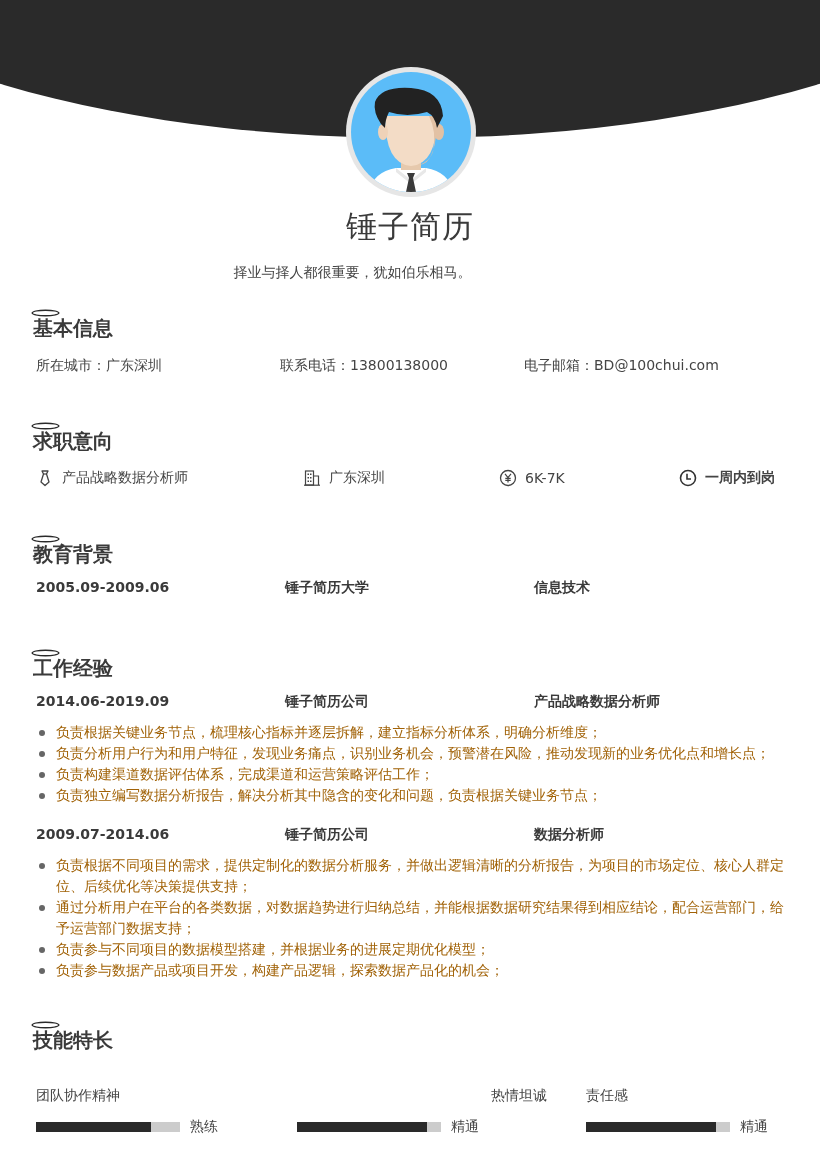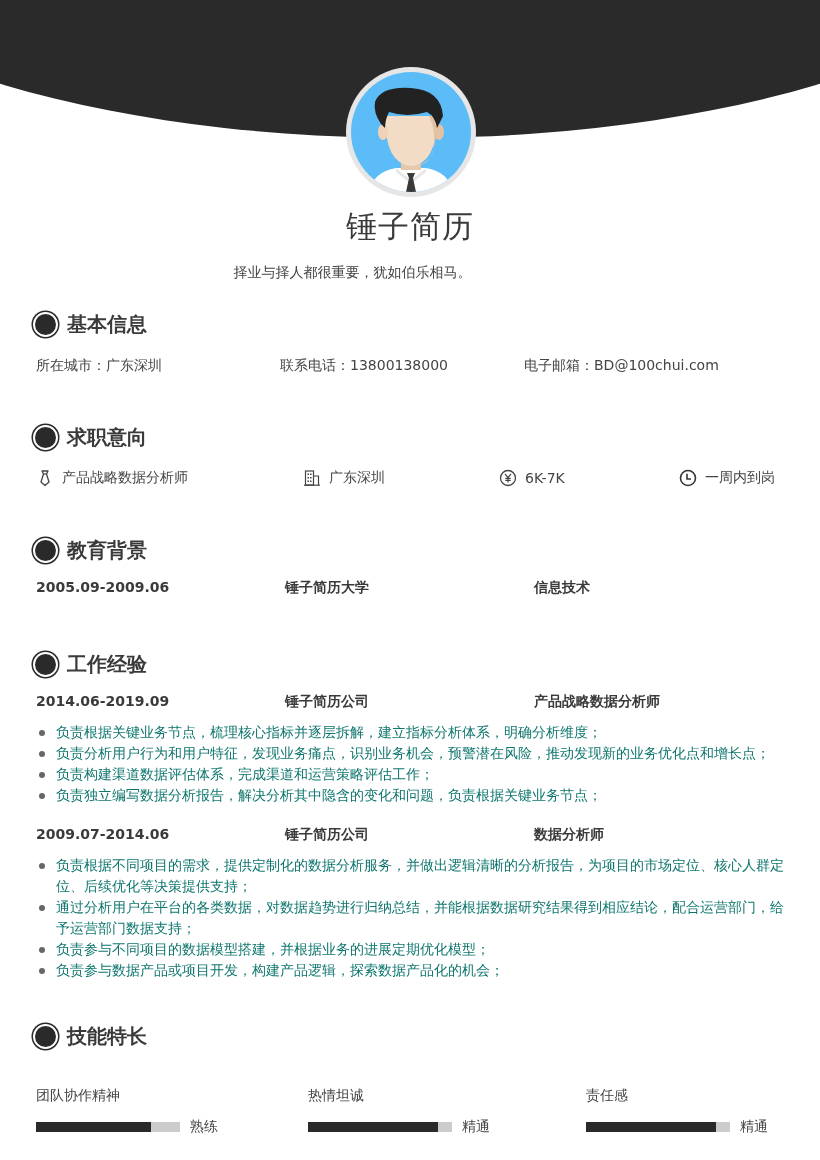--- a/index.html
+++ b/index.html
@@ -19,39 +19,39 @@
   .name {
     position: absolute; left: 0; width: 820px; top: 206px; text-align: center;
     font-size: 31px; color: #3a3a3a; letter-spacing: 1px;
   }
   .motto {
     position: absolute; left: 0; width: 705px; top: 264px; text-align: center;
     font-size: 14px; color: #444;
   }
 
   .section-title {
-    position: absolute; left: 33px; height: 26px; display: flex; align-items: center;
+    position: absolute; left: 33px; height: 26px; display: flex;  flex-direction: column;
   }
   .section-title .dot {
     width: 25px; height: 25px; border-radius: 50%; background: #2a2a2a;
     border: 2px solid #fff; box-shadow: 0 0 0 1.5px #2a2a2a; margin-right: 9px;
   }
   .section-title .label { font-size: 20px; font-weight: bold; color: #3a3a3a; }
 
   .row { position: absolute; left: 36px; width: 760px; font-size: 14px; color: #444; }
   .row span { position: absolute; top: 0; white-space: nowrap; }
 
   .intent { position: absolute; left: 36px; width: 760px; top: 469px; font-size: 14px; color: #444; }
   .intent .item { position: absolute; top: 0; display: flex; align-items: center; white-space: nowrap; }
   .intent .item svg { width: 18px; height: 18px; margin-right: 8px; }
 
   .bold-row { position: absolute; left: 36px; width: 760px; font-size: 14px; font-weight: bold; color: #3a3a3a; }
   .bold-row span { position: absolute; top: 0; white-space: nowrap; }
 
-  ul.duties { position: absolute; left: 36px; width: 760px; list-style: none; font-size: 14px; color: #0f766e; line-height: 21px; }
+  ul.duties { position: absolute; left: 36px; width: 760px; list-style: none; font-size: 14px; color: #a16207; line-height: 21px; }
   ul.duties li { position: relative; padding-left: 20px; }
   ul.duties li::before {
     content: ""; position: absolute; left: 3px; top: 8px; width: 6px; height: 6px;
     border-radius: 50%; background: #666;
   }
 
   .skill { position: absolute; top: 1087px; width: 250px; font-size: 14px; color: #444; }
   .skill .sname { display: block; height: 20px; }
   .skill .barline { display: flex; align-items: center; margin-top: 11px; }
   .skill .bar { width: 144px; height: 10px; background: #cccccc; position: relative; }
@@ -121,21 +121,21 @@
     </svg>
     <span>广东深圳</span>
   </div>
   <div class="item" style="left:463px;">
     <svg viewBox="0 0 18 18">
       <circle cx="9" cy="9" r="7.5" fill="none" stroke="#444" stroke-width="1.3"></circle>
       <path d="M6 4.8 L9 8.6 L12 4.8 M9 8.6 L9 13.5 M6.3 9.3 L11.7 9.3 M6.3 11.3 L11.7 11.3" fill="none" stroke="#444" stroke-width="1.2"></path>
     </svg>
     <span>6K-7K</span>
   </div>
-  <div class="item" style="left:643px;">
+  <div class="item" style="left:643px;font-weight:bold;">
     <svg viewBox="0 0 18 18">
       <circle cx="9" cy="9" r="7.5" fill="none" stroke="#333" stroke-width="1.6"></circle>
       <path d="M8 4.8 L8 10 L12 10" fill="none" stroke="#333" stroke-width="1.6"></path>
     </svg>
     <span>一周内到岗</span>
   </div>
 </div>
 
 <div class="section-title" style="top:537px;">
   <span class="dot"></span>
@@ -180,21 +180,21 @@
 </div>
 <div class="skill" style="left:36px;">
   <span class="sname">团队协作精神</span>
   <div class="barline">
     <div class="bar">
         <div class="fill" style="width: 80%;"></div>
       </div>
     <span class="level">熟练</span>
   </div>
 </div>
-<div class="skill" style="left:308px;">
+<div class="skill" style="left:297px;text-align:right;">
   <span class="sname">热情坦诚</span>
   <div class="barline">
     <div class="bar">
         <div class="fill" style="width: 90%;"></div>
       </div>
     <span class="level">精通</span>
   </div>
 </div>
 <div class="skill" style="left:586px;">
   <span class="sname">责任感</span>

